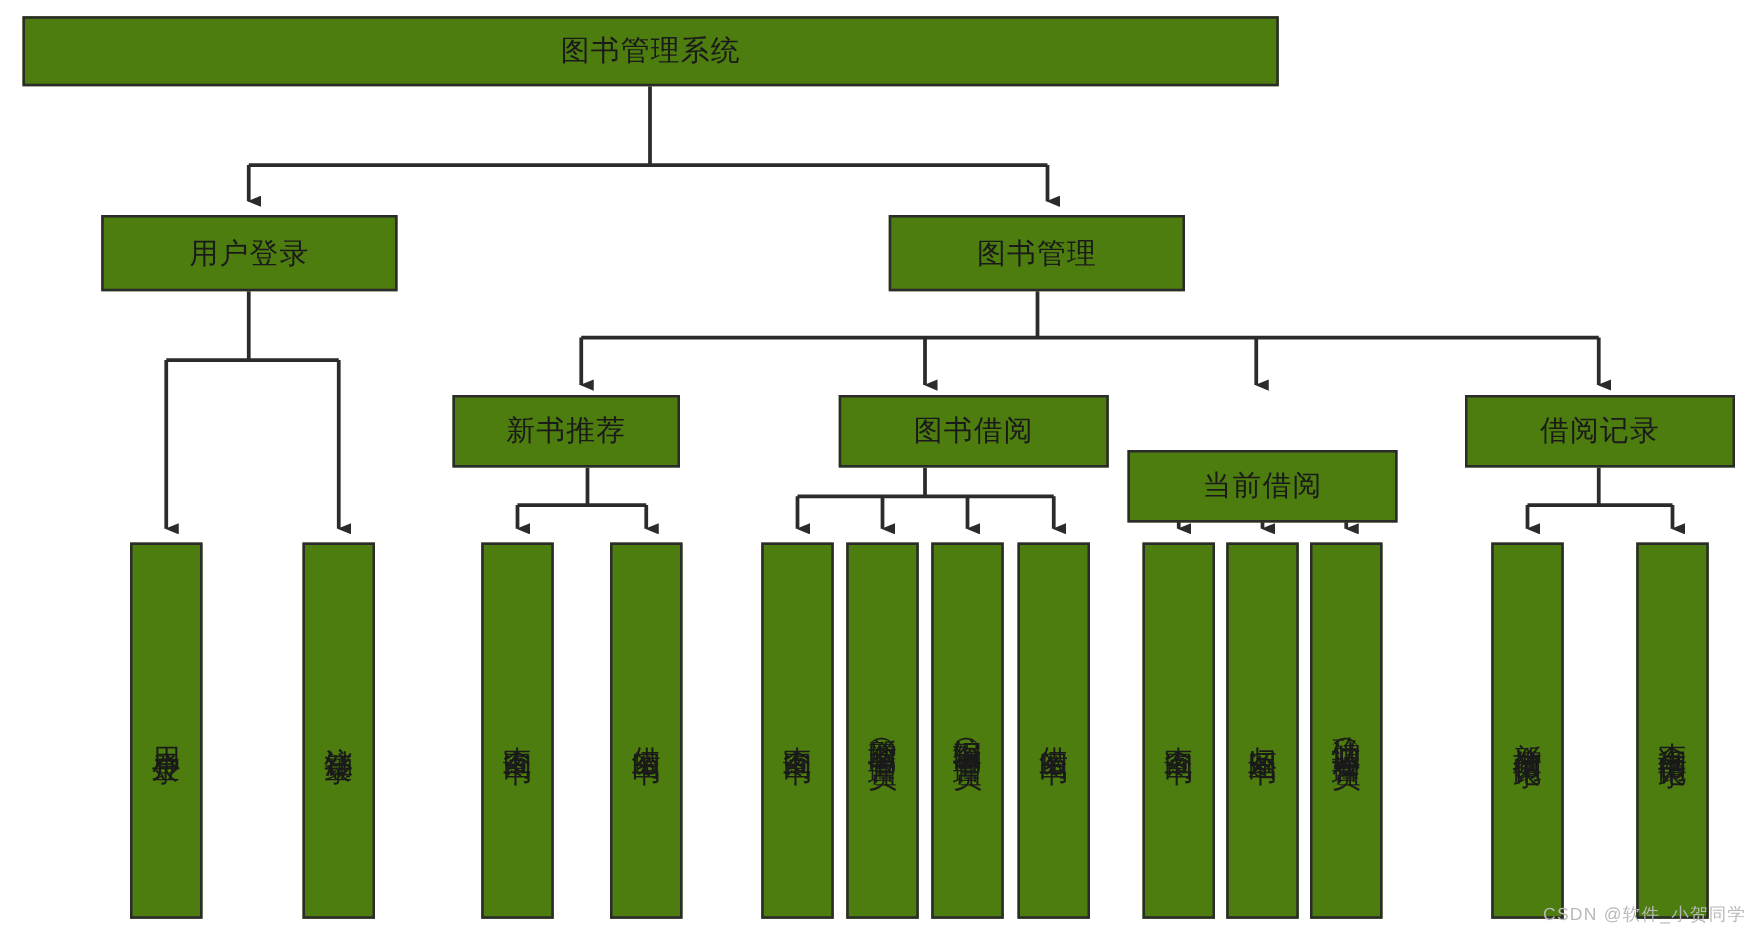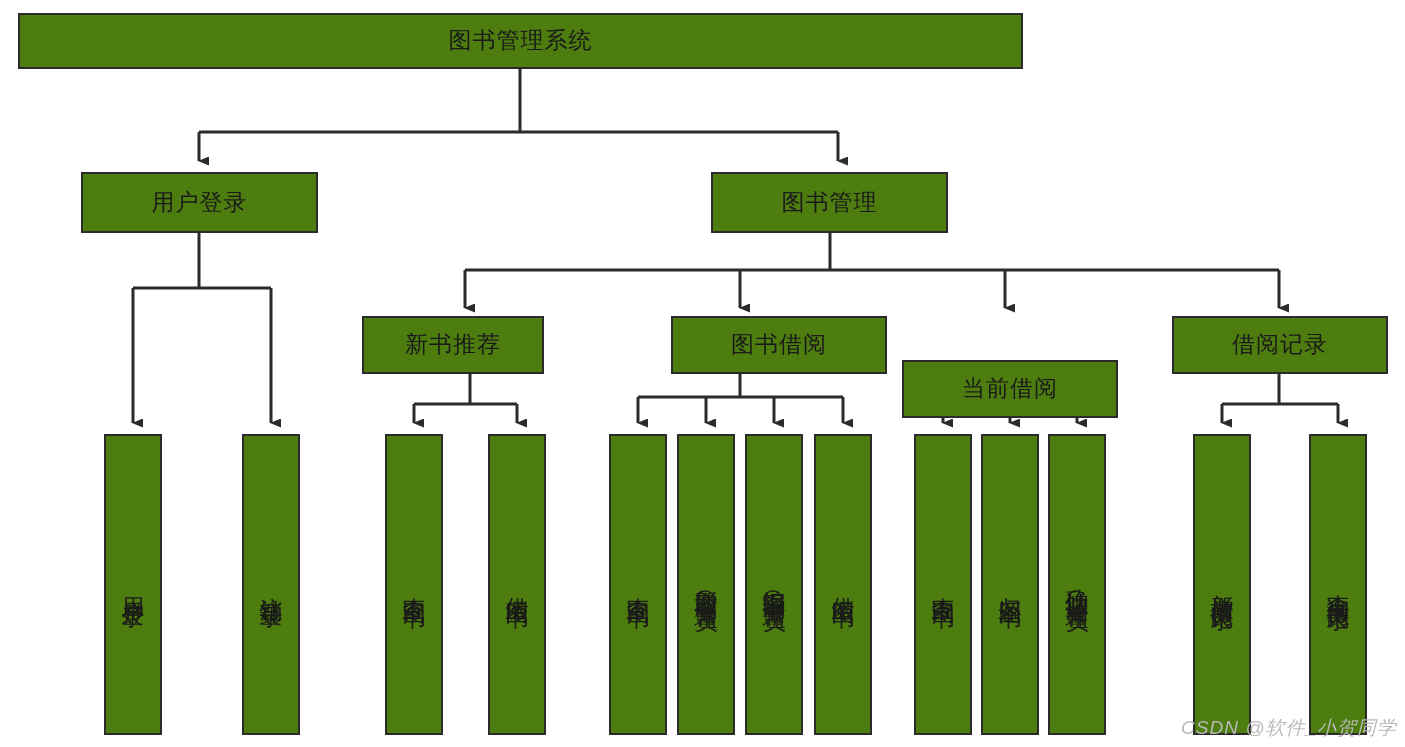--- a/index.html
+++ b/index.html
@@ -54,26 +54,25 @@
   }
   .node-v .vtext {
     writing-mode: vertical-rl;
     text-orientation: upright;
     display: block;
   }
   #watermark {
     position: absolute;
     right: 8px;
     bottom: 6px;
-    font-size: 19px;
+    font-size: 14px;
     color: #b9b9b9;
     letter-spacing: 1px;
     white-space: nowrap;
     user-select: none;
-    font-style: italic;
   }
 </style>
 </head>
 <body>
 
 <div id="diagram-root">
 
   <svg id="edges-layer" viewBox="0 0 1405 747" width="1405" height="747" xmlns="http://www.w3.org/2000/svg">
     <defs>
       <marker id="arrowhead" markerWidth="9" markerHeight="11" refX="4.5" refY="10" orient="auto" markerUnits="userSpaceOnUse">

